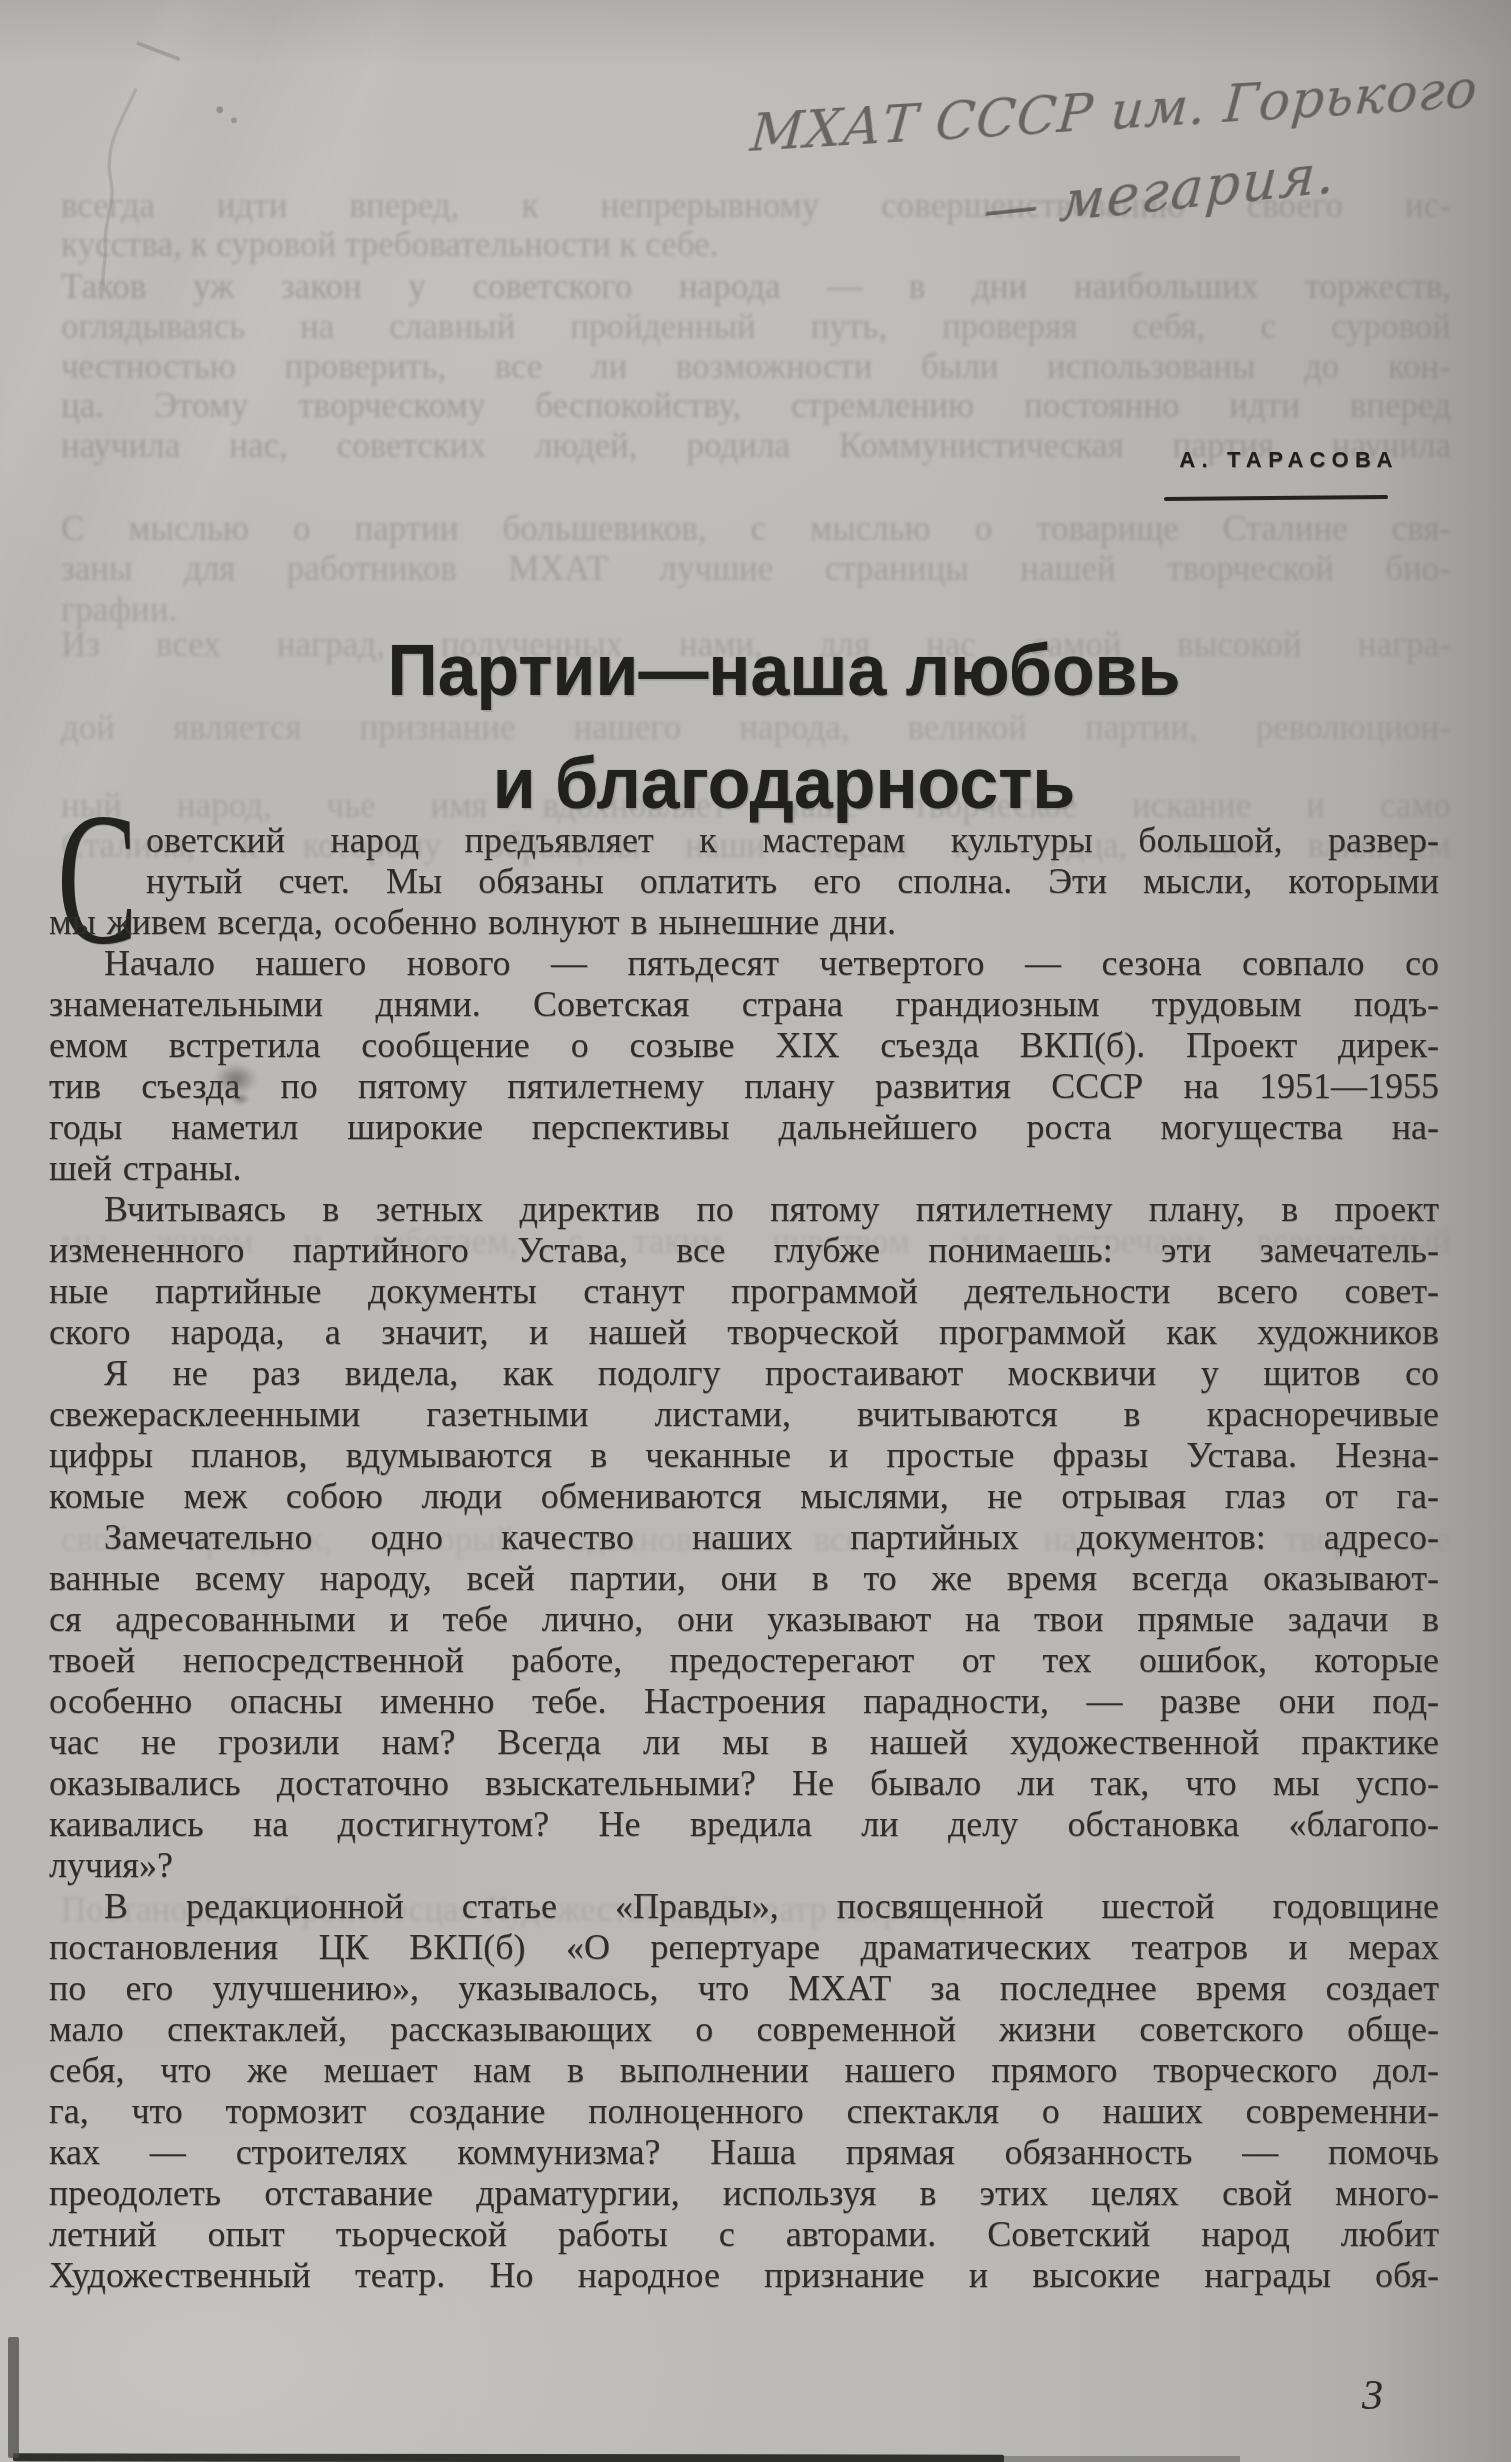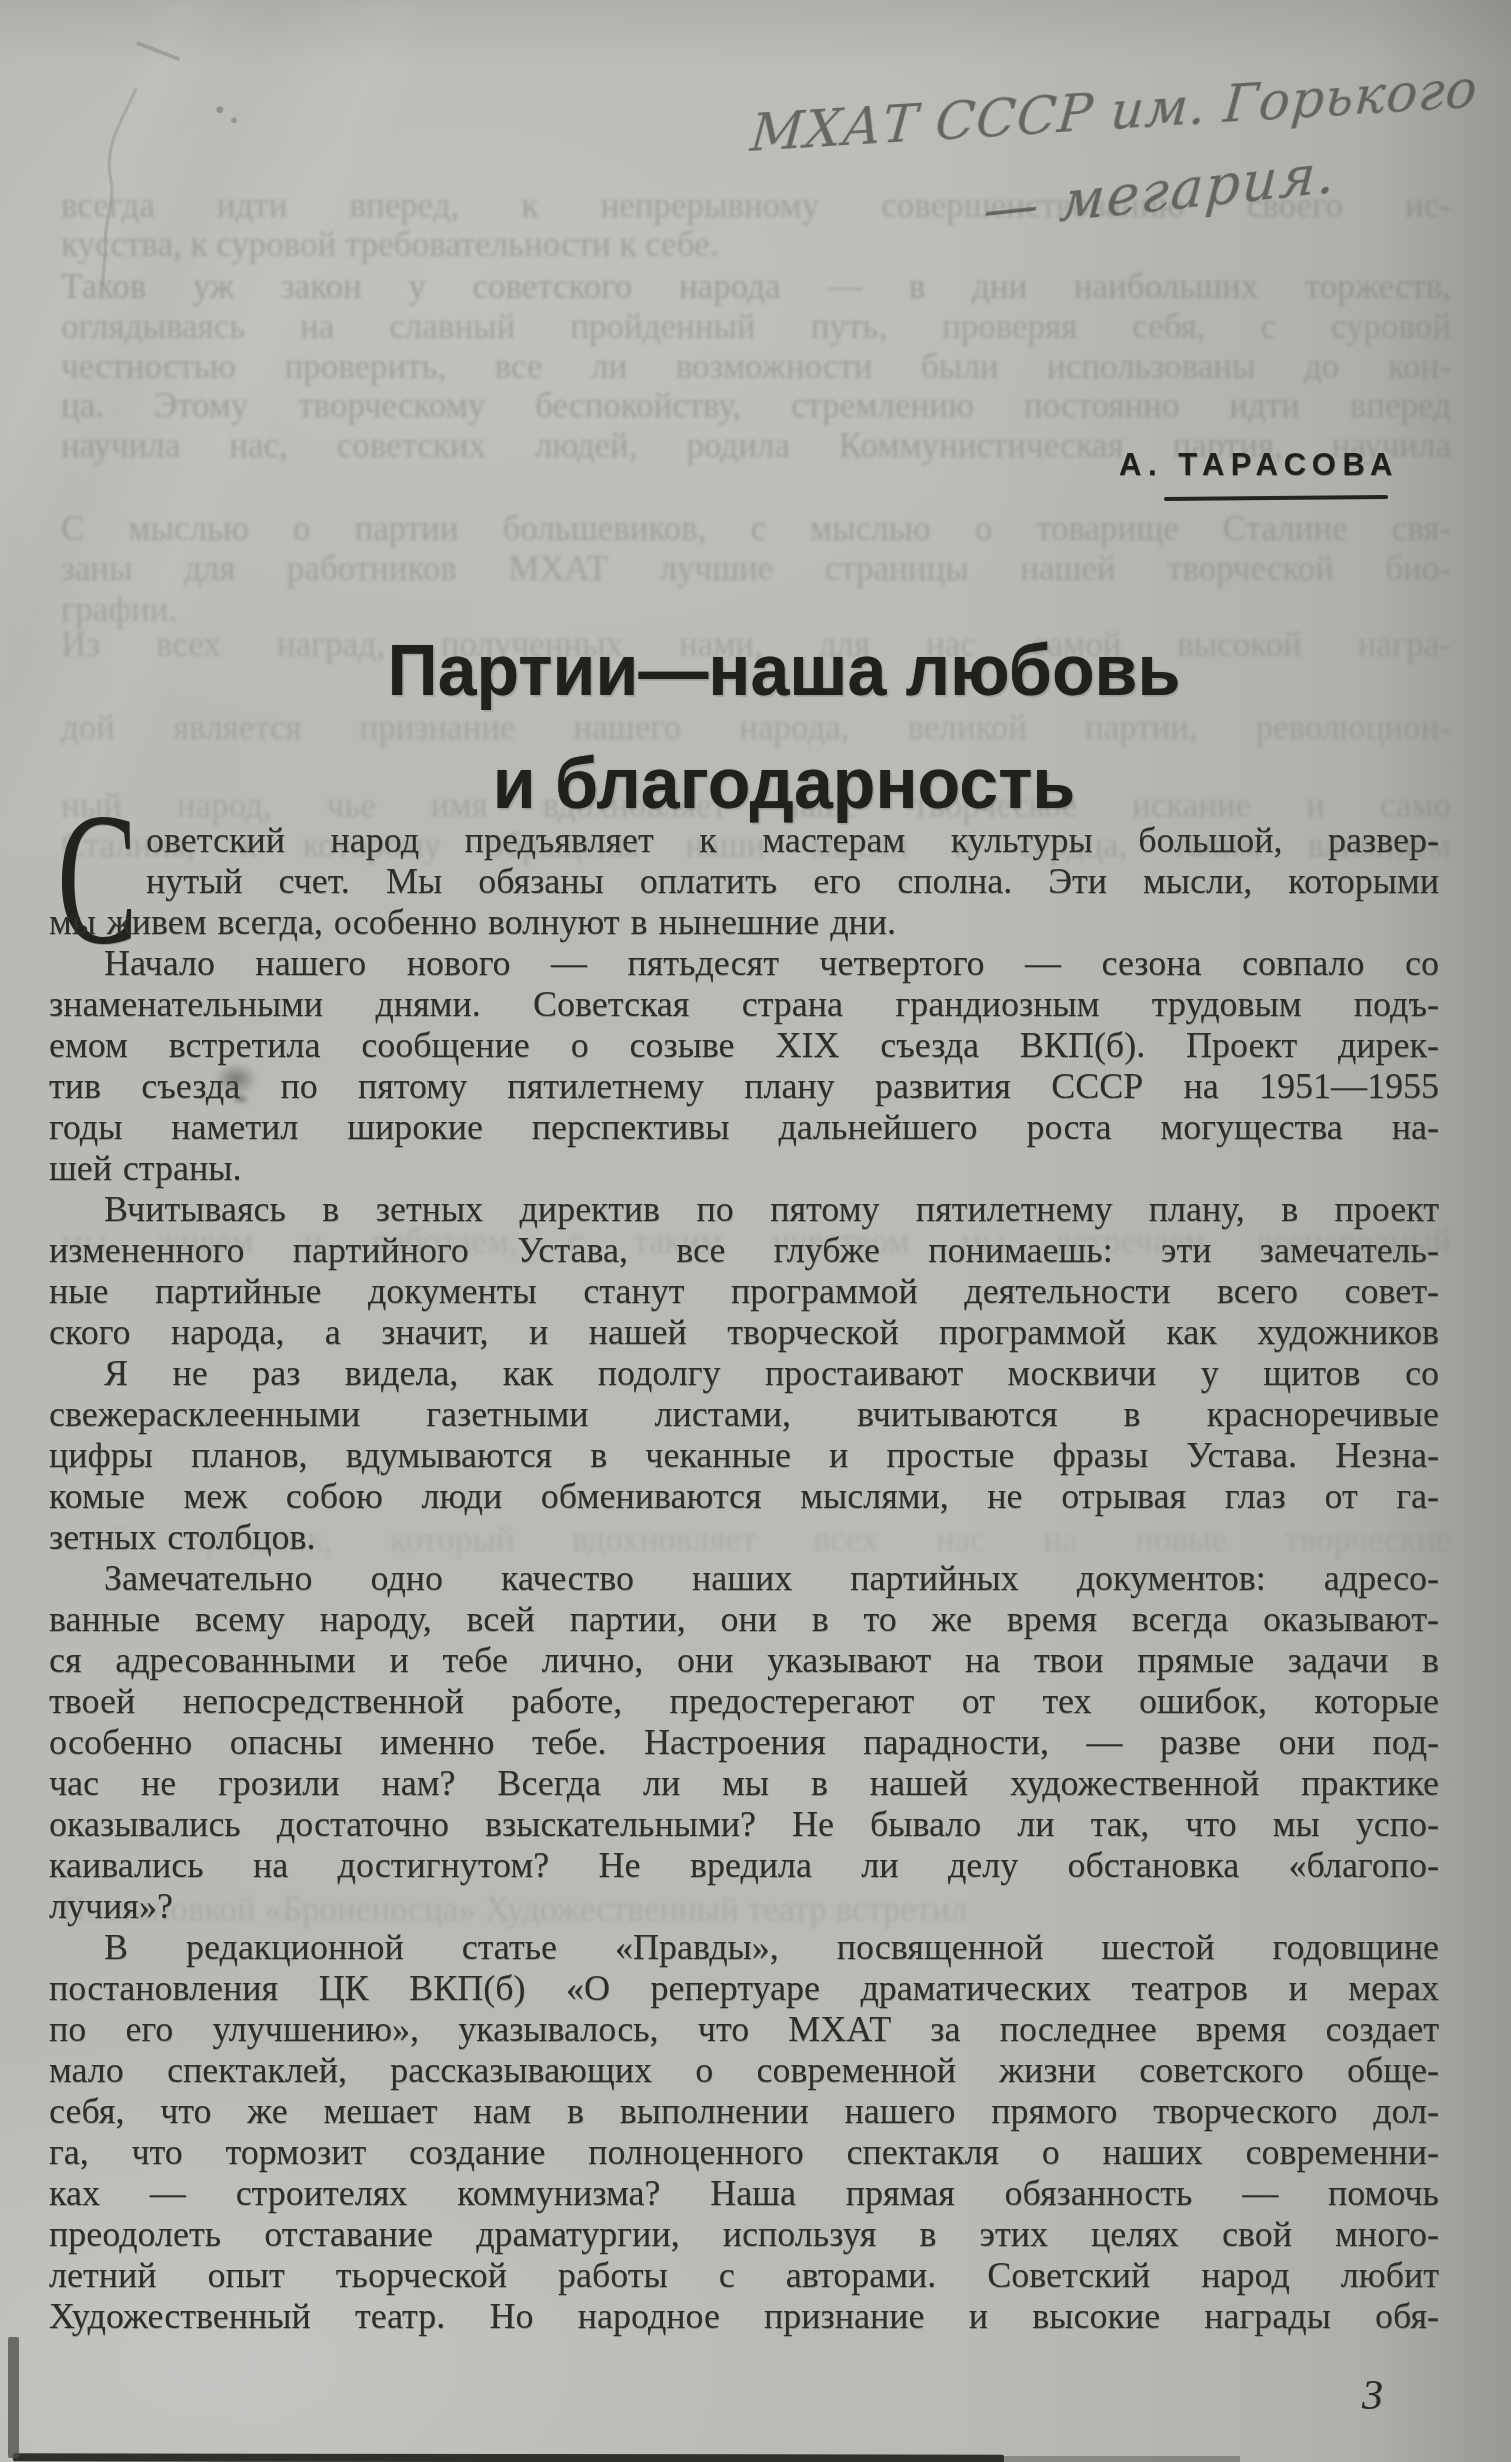--- a/index.html
+++ b/index.html
@@ -39,21 +39,21 @@
   .bleed{position:absolute;left:0;width:100%;color:#76756f;font-size:35px;line-height:40px;
     filter:blur(1.5px);text-align:justify;text-align-last:justify;white-space:nowrap;overflow:hidden;}
   .bleed.left{text-align:left;text-align-last:left;}
   
   .hand{position:absolute;color:rgba(78,77,73,.78);font-family:"DejaVu Serif", serif;font-style:italic;
     filter:blur(0.4px);white-space:nowrap;}
   .hand1{left:750px;top:81px;font-size:52px;transform:rotate(-3.5deg) skewX(-8deg);letter-spacing:0.9px;}
   .hand2{left:983px;top:159px;font-size:55px;transform:rotate(-6deg) skewX(-10deg);letter-spacing:1.9px;}
   
   .author{position:absolute;right:113px;top:447px;font-family:"Liberation Sans", sans-serif;
-    font-weight:700;font-size:31px;letter-spacing:6.6px;color:#1f1f1b;
+    font-weight:700;font-size:22px;letter-spacing:6.6px;color:#1f1f1b;
     text-shadow:0.5px 0.5px 0 rgba(31,31,27,.4);}
   .author-rule{position:absolute;right:124px;top:496px;width:224px;height:3.8px;background:#23231f;
     transform:rotate(-.5deg);border-radius:1.9px;}
   
   .title{position:absolute;left:89px;top:614px;width:1390px;text-align:center;
     font-family:"Liberation Sans", sans-serif;font-weight:700;color:#21211c;
     font-size:72px;line-height:113px;letter-spacing:0;
     text-shadow:0 0 0.9px rgba(25,25,21,.55), 1.9px 1.9px 0 rgba(25,25,21,.12);}
   .title .tl{transform:scaleX(.97);}
   
@@ -137,21 +137,20 @@
         <div class="bline indent">Вчитываясь в зетных директив по пятому пятилетнему плану, в проект</div>
         <div class="bline">измененного партийного Устава, все глубже понимаешь: эти замечатель-</div>
         <div class="bline">ные партийные документы станут программой деятельности всего совет-</div>
         <div class="bline">ского народа, а значит, и нашей творческой программой как художников</div>
       </div>
       <div class="para">
         <div class="bline indent">Я не раз видела, как подолгу простаивают москвичи у щитов со</div>
         <div class="bline">свежерасклеенными газетными листами, вчитываются в красноречивые</div>
         <div class="bline">цифры планов, вдумываются в чеканные и простые фразы Устава. Незна-</div>
         <div class="bline">комые меж собою люди обмениваются мыслями, не отрывая глаз от га-</div>
-        <div class="bline short-last">зетных столбцов.</div>
       </div>
       <div class="para">
         <div class="bline indent">Замечательно одно качество наших партийных документов: адресо-</div>
         <div class="bline">ванные всему народу, всей партии, они в то же время всегда оказывают-</div>
         <div class="bline">ся адресованными и тебе лично, они указывают на твои прямые задачи в</div>
         <div class="bline">твоей непосредственной работе, предостерегают от тех ошибок, которые</div>
         <div class="bline">особенно опасны именно тебе. Настроения парадности, — разве они под-</div>
         <div class="bline">час не грозили нам? Всегда ли мы в нашей художественной практике</div>
         <div class="bline">оказывались достаточно взыскательными? Не бывало ли так, что мы успо-</div>
         <div class="bline">каивались на достигнутом? Не вредила ли делу обстановка «благопо-</div>

